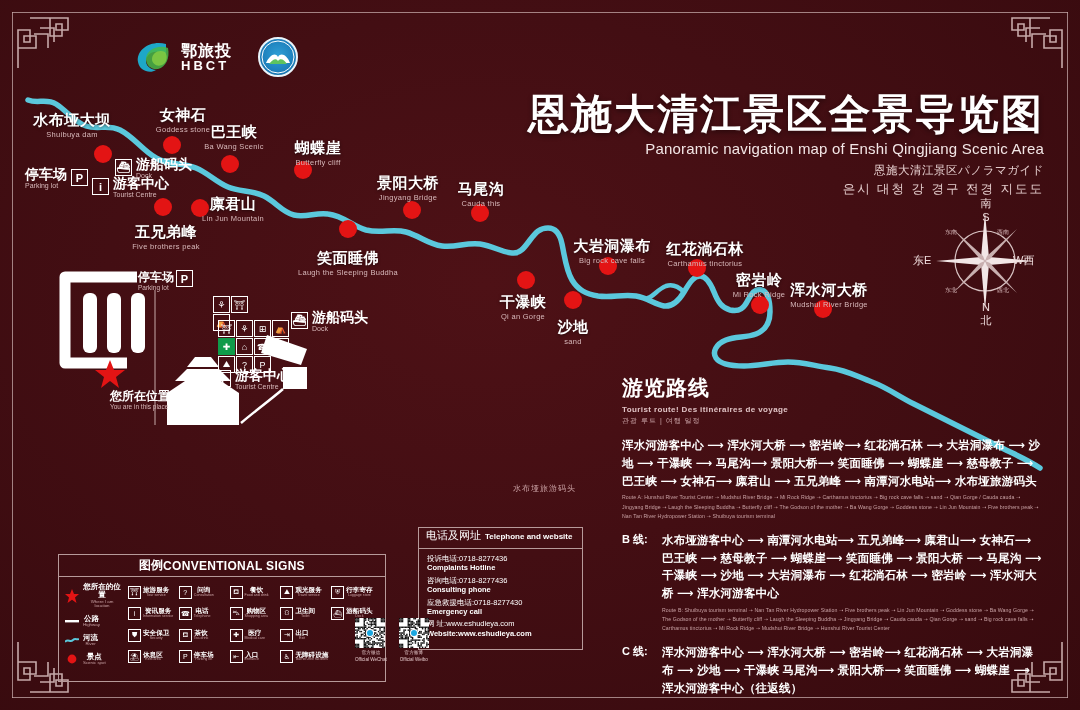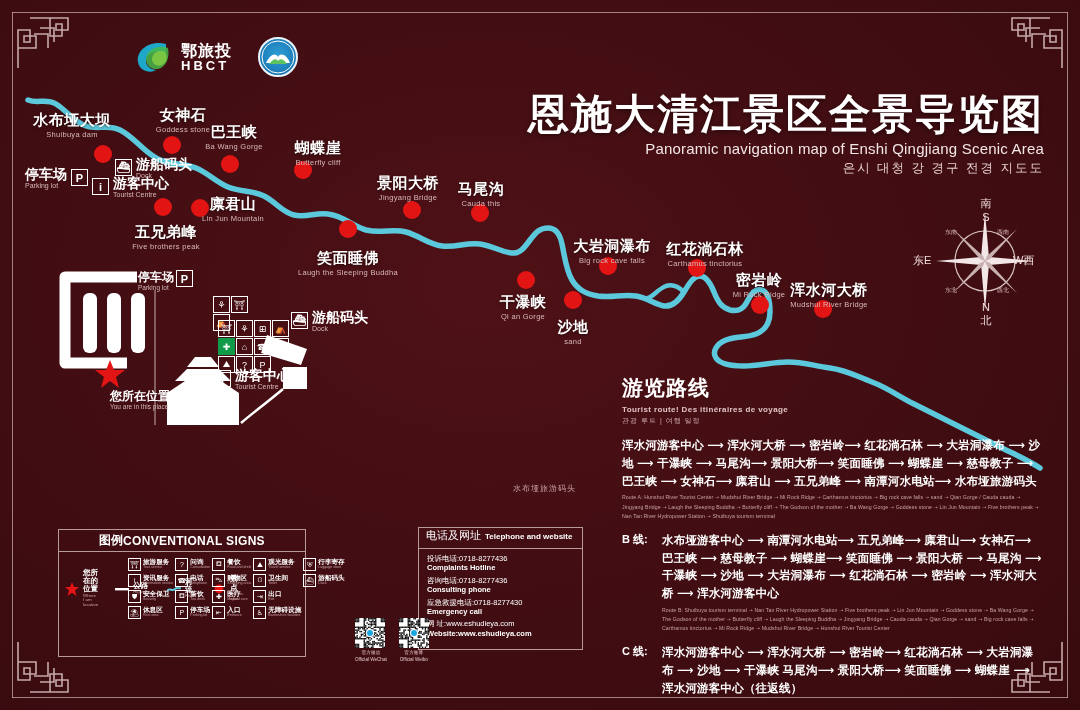--- a/index.html
+++ b/index.html
@@ -95,31 +95,32 @@
   .routes-h-en { font-size: 8px; font-weight: bold; color: #e0c3c5; letter-spacing: .4px; margin-top: 3px; }
   .routes-h-kr { font-size: 7px; color: #cfa9ac; margin-top: 2px; letter-spacing: 1px; }
   .route { margin-top: 11px; display: flex; gap: 6px; }
   .route-tag { font-size: 11px; font-weight: bold; color: #fff; flex: 0 0 auto; width: 34px; }
   .route-body { flex: 1 1 auto; }
   .route-cn { font-size: 11.5px; font-weight: bold; color: #fff; line-height: 1.55; letter-spacing: .2px; }
   .route-en { font-size: 5.2px; color: #c9a2a5; line-height: 1.75; margin-top: 3px; letter-spacing: .1px; }
 
   
   .legend {
-    position: absolute; left: 58px; top: 529px; width: 248px; height: 128px;
+    position: absolute; left: 58px; top: 554px; width: 328px; height: 128px;
     border: 1px solid #b79a9a;
+    text-align: center;
   }
   .legend-title {
     height: 22px; border-bottom: 1px solid #b79a9a; display: flex;
     align-items: center; justify-content: center;
   }
   .legend-title .cn { font-size: 12px; font-weight: bold; color: #fff; }
   .legend-title .en { font-size: 12px; font-weight: bold; color: #fff; letter-spacing: .3px; }
   .legend-body { display: flex; padding: 6px 5px 4px 6px; gap: 7px; }
-  .legend-keys { width: 56px; display: flex; flex-direction: row; gap: 17px; }
+  .legend-keys { width: 56px; display: flex; flex-direction: column; gap: 5px; }
   .legend-key { display: flex; align-items: center; gap: 4px; }
   .legend-key .sym { width: 14px; height: 14px; flex: 0 0 auto; display: flex; align-items: center; justify-content: center; }
   .legend-key .kt .cn { font-size: 7.5px; color: #fff; font-weight: bold; line-height: 1.1; }
   .legend-key .kt .en { font-size: 4.4px; color: #c9a2a5; line-height: 1.1; }
   .legend-icons { display: grid; grid-template-columns: repeat(5, 1fr); gap: 3px 2px; flex: 1 1 auto; }
   .li { display: flex; align-items: center; gap: 2px; }
   .li .b {
     width: 13px; height: 13px; border: 1px solid #fff; flex: 0 0 auto;
     display: flex; align-items: center; justify-content: center; font-size: 7px; color: #fff;
   }
@@ -207,20 +208,21 @@
         <circle cx="18" cy="18" r="16" fill="none" stroke="#fff" stroke-width="1"></circle>
         <path d="M6 24 C10 16 15 13 18 18 C21 13 27 16 30 24 Z" fill="#ffffff"></path>
         <path d="M9 25 C13 20 16 19 18 22 C20 19 24 20 27 25 Z" fill="#5ec35e"></path>
       </svg>
     </div>
   </div>
 
   <div class="title-block">
     <div class="title-cn">恩施大清江景区全景导览图</div>
     <div class="title-en">Panoramic navigation map of Enshi Qingjiang Scenic Area</div>
+    <div class="title-jp">恩施大清江景区パノラマガイド</div>
     <div class="title-kr">은시 대청 강 경구 전경 지도도</div>
   </div>
 
   <svg id="map-layer">
 
     <path fill="none" stroke="#5bc8dc" stroke-width="5.5" stroke-linecap="round" stroke-linejoin="round" d="M28,100 C38,104 46,98 56,104 C66,110 74,122 86,126
              C98,130 108,124 120,130 C134,137 142,150 156,158
              C170,166 182,162 196,168 C208,173 216,182 228,187
              C240,192 252,190 264,196 C276,202 282,212 294,215
              C306,218 316,212 328,214 C344,216 352,226 366,230
@@ -265,21 +267,21 @@
       <div class="poi" style="left: 72px; top: 112px;">
         <div class="cn">水布垭大坝</div>
         <div class="en">Shuibuya dam</div>
       </div>
       <div class="poi" style="left: 183px; top: 107px;">
         <div class="cn">女神石</div>
         <div class="en">Goddess stone</div>
       </div>
       <div class="poi" style="left: 234px; top: 124px;">
         <div class="cn">巴王峡</div>
-        <div class="en">Ba Wang Gorge</div>
+        <div class="en">Ba Wang Scenic</div>
       </div>
       <div class="poi" style="left: 318px; top: 140px;">
         <div class="cn">蝴蝶崖</div>
         <div class="en">Butterfly cliff</div>
       </div>
       <div class="poi" style="left: 233px; top: 196px;">
         <div class="cn">廪君山</div>
         <div class="en">Lin Jun Mountain</div>
       </div>
       <div class="poi" style="left: 166px; top: 224px;">

